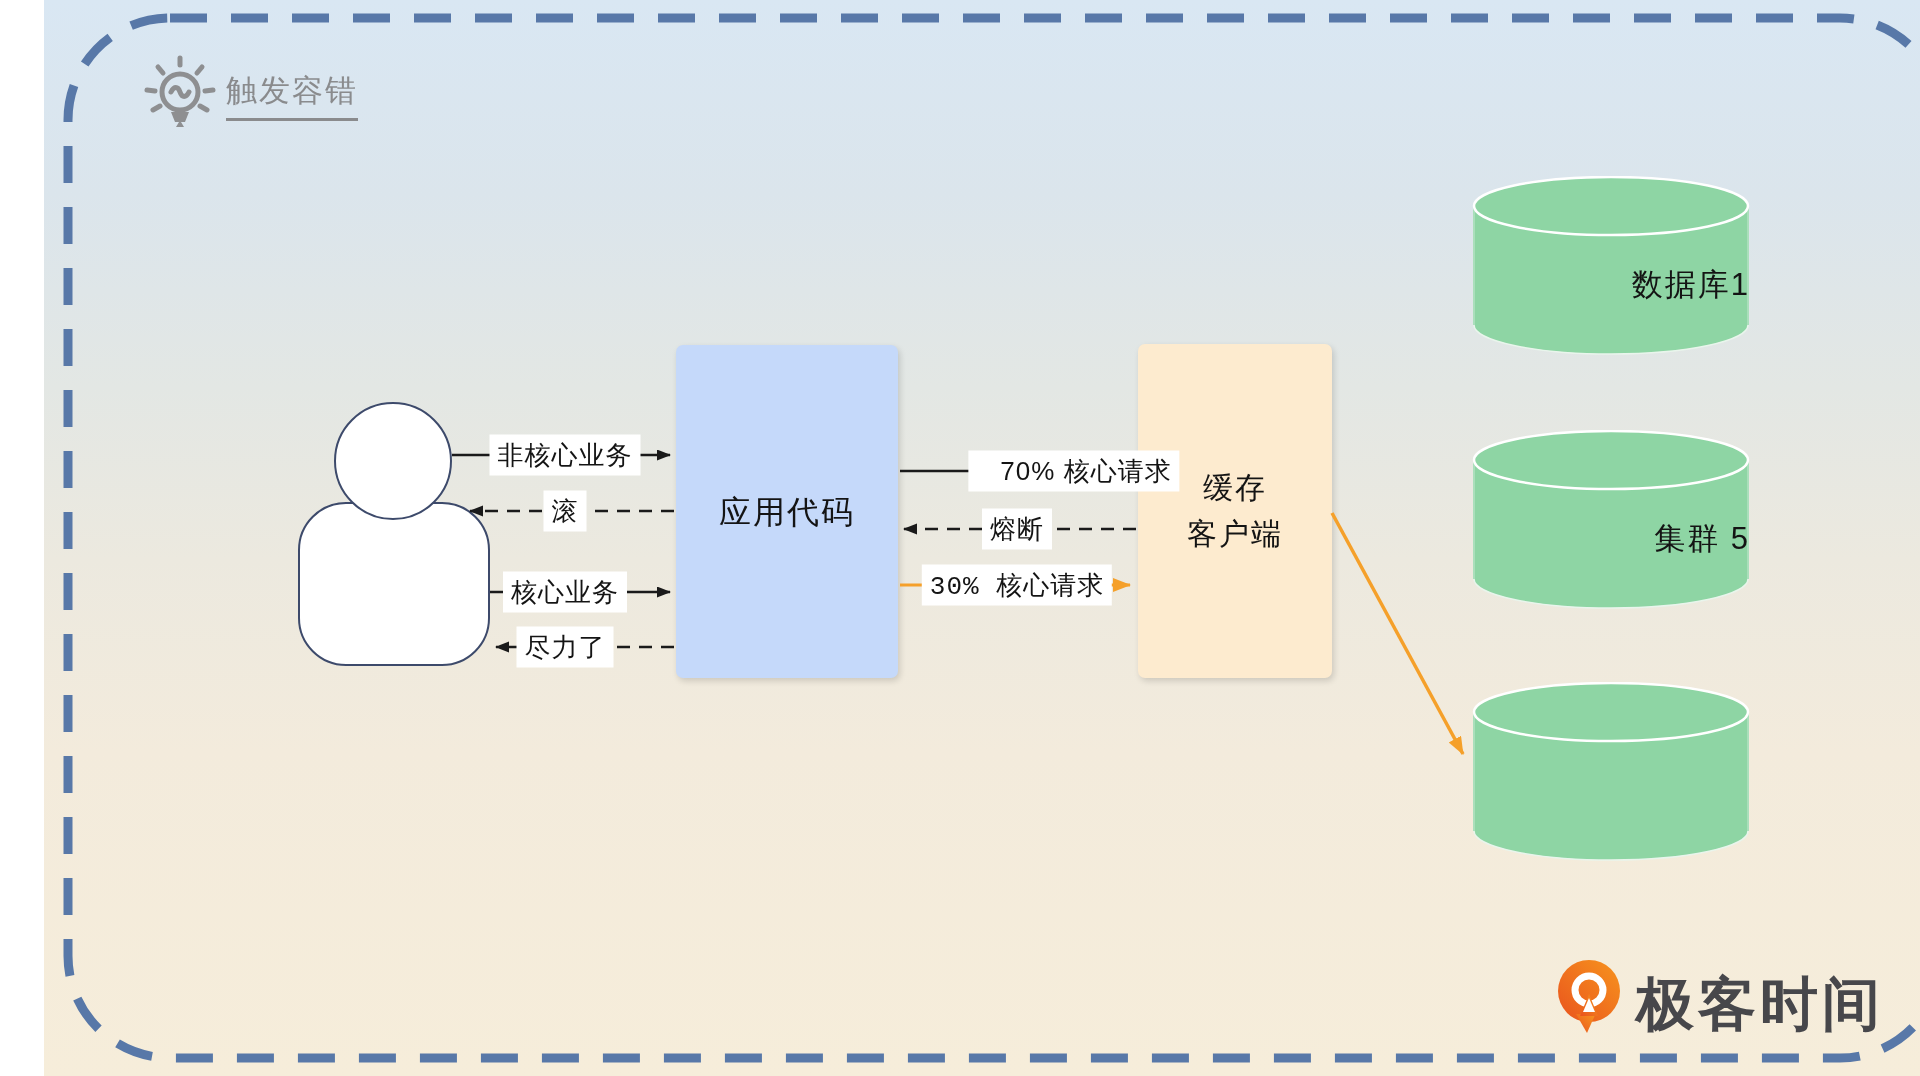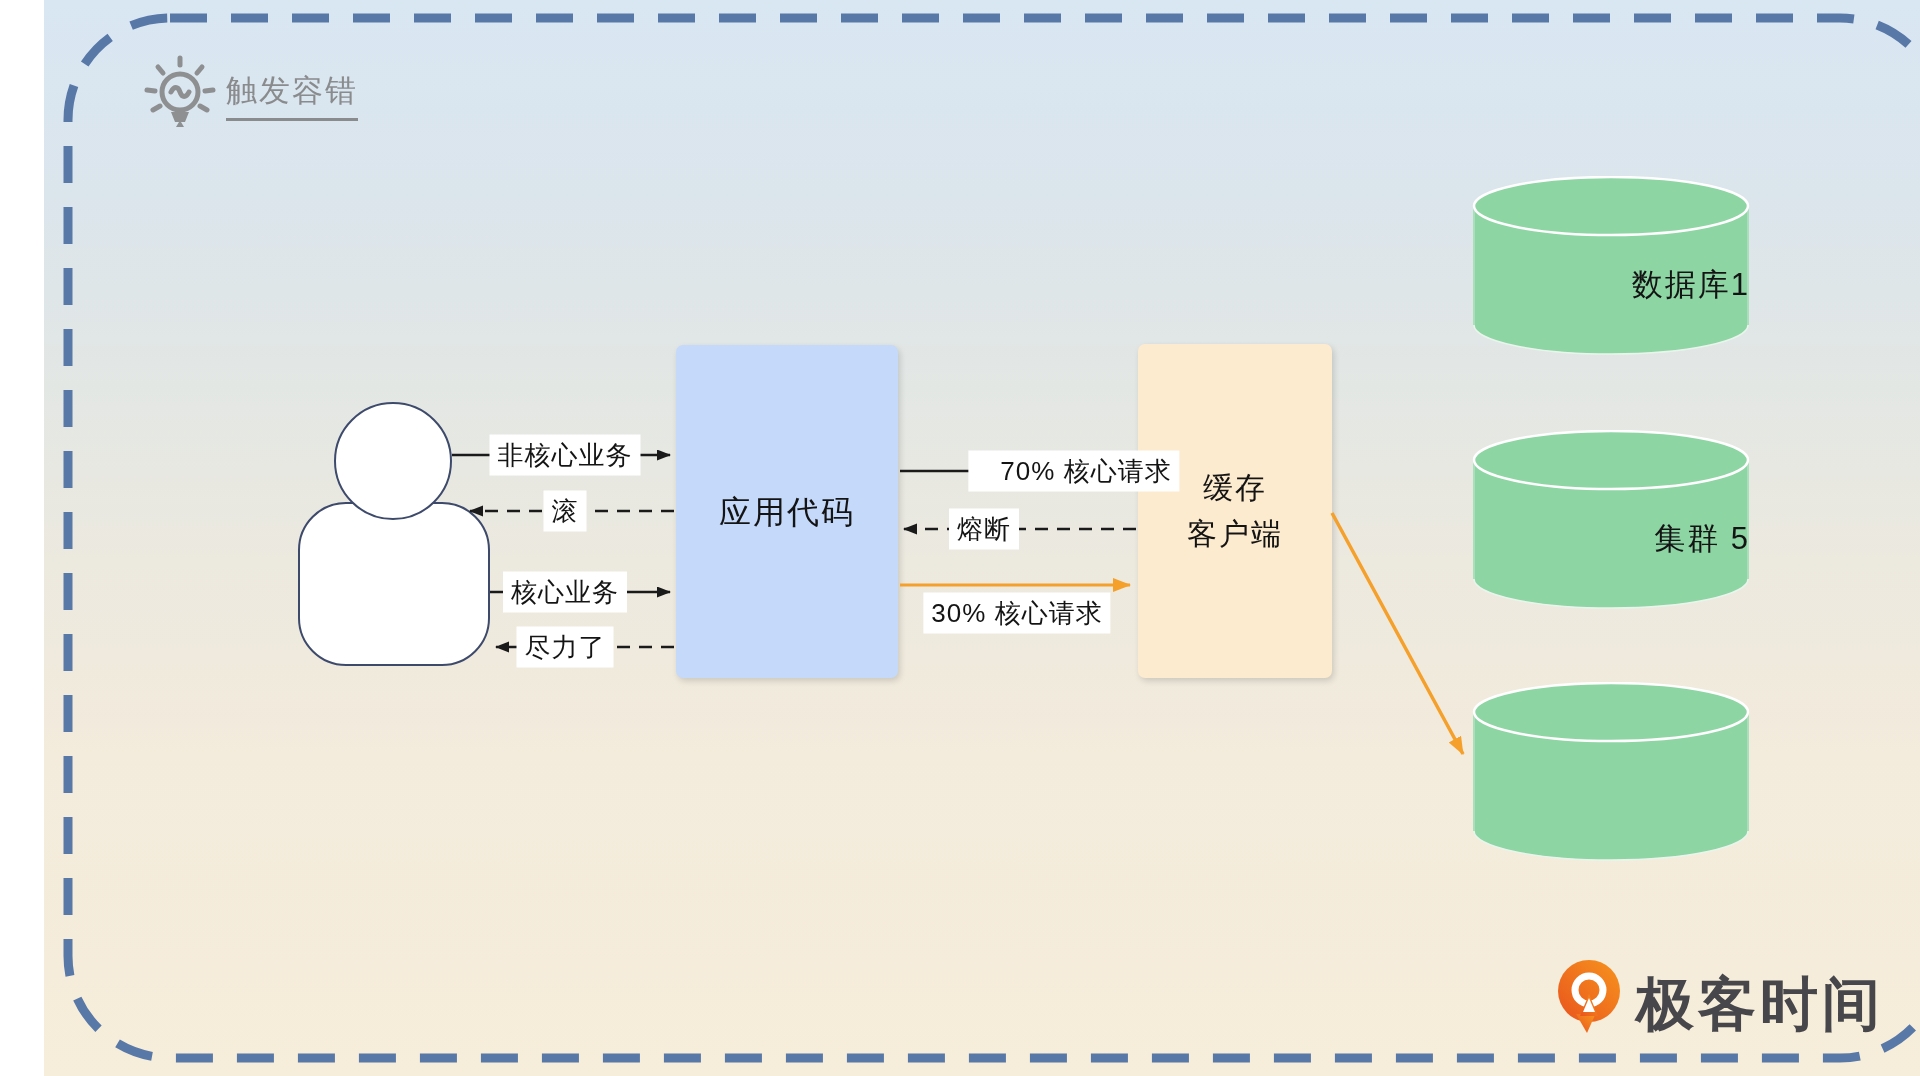--- a/index.html
+++ b/index.html
@@ -203,22 +203,22 @@
     <path d="M856,585 L1086,585" stroke="#f5a02a" stroke-width="3" marker-end="url(#ao)"></path>
 
     <path d="M1288,513 L1419,754" stroke="#f5a02a" stroke-width="3.5" marker-end="url(#ao)"></path>
   </svg>
 
   <div class="chip" style="left:521px; top:455px;">非核心业务</div>
   <div class="chip" style="left:521px; top:511px;">滚</div>
   <div class="chip" style="left:521px; top:592px;">核心业务</div>
   <div class="chip" style="left:521px; top:647px;">尽力了</div>
   <div class="chip" style="left:1030px; top:471px;padding-left:32px;">70% 核心请求</div>
-  <div class="chip" style="left:940px; top:529px;">熔断</div>
-  <div class="chip" style="left:973px; top:613px;">30% 核心请求</div>
+  <div class="chip" style="left:973px; top:529px;">熔断</div>
+  <div class="chip" style="left:973px; top:585px;font-family:Liberation Mono, monospace;">30% 核心请求</div>
 
   <svg class="brand-icon" width="70" height="78" viewBox="0 0 70 78">
     <defs>
       <linearGradient id="gt" x1="0" y1="1" x2="1" y2="0">
         <stop offset="0" stop-color="#e9531d"></stop>
         <stop offset="1" stop-color="#f7941e"></stop>
       </linearGradient>
     </defs>
     <circle cx="35" cy="33" r="31" fill="url(#gt)"></circle>
     <path d="M22,56 L33,75 L41,57 z" fill="url(#gt)"></path>

